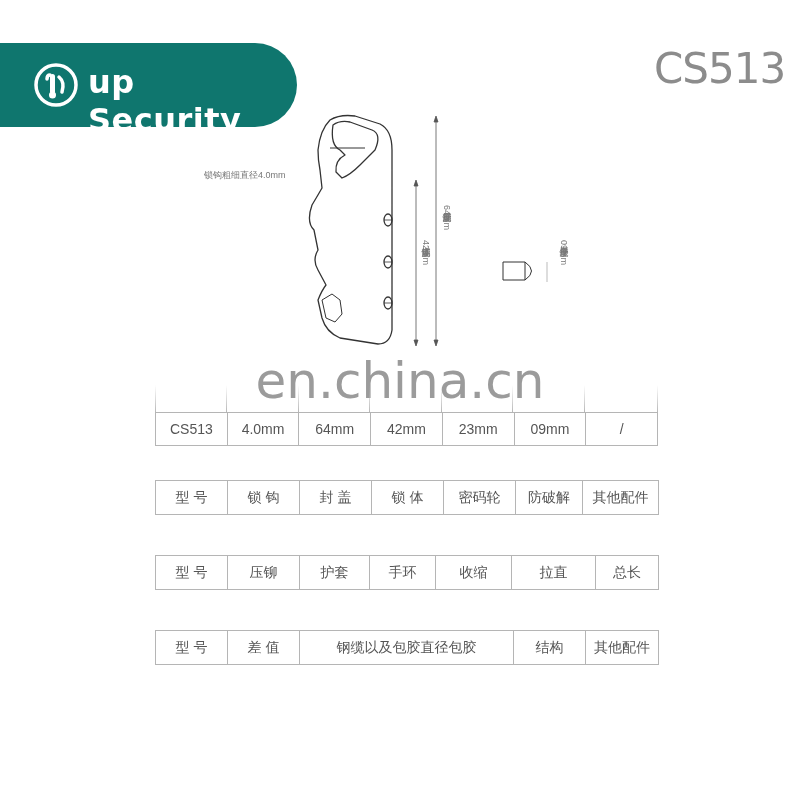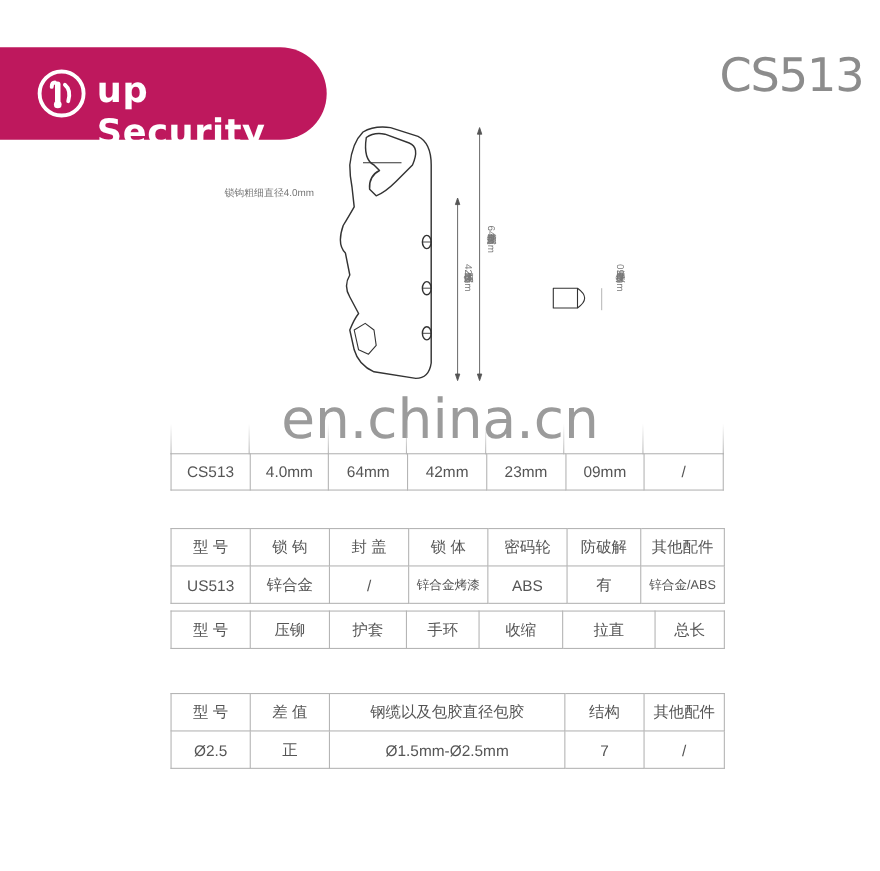--- a/index.html
+++ b/index.html
@@ -2,21 +2,21 @@
 <html><head>
   <meta charset="utf-8">
   <style>
     html, body { margin: 0; padding: 0; }
     body {
       width: 800px; height: 792px; background: #ffffff; position: relative; overflow: hidden;
       font-family: "Liberation Sans", "DejaVu Sans", sans-serif; color: #555;
     }
     .brand-banner {
       position: absolute; left: 0; top: 43px; width: 297px; height: 84px;
-      background: #be185d; border-radius: 0 42px 42px 0;
+      background: #0f766e; border-radius: 0 42px 42px 0;
       display: flex; align-items: center;
     }
     .brand-logo { position: absolute; left: 33px; top: 19px; width: 46px; height: 46px; }
     .brand-name {
       position: absolute; left: 88px; top: 20px; color: #fff; font-weight: bold;
       font-size: 32px; letter-spacing: 0.5px; font-family: "DejaVu Sans", sans-serif;
     }
     .model-code {
       position: absolute; left: 654px; top: 44px; font-size: 42px; color: #8c8c8c;
       font-family: "DejaVu Sans", sans-serif; letter-spacing: -1px;
@@ -136,29 +136,20 @@
   <tbody>
       <tr>
     <td>型 号</td>
     <td>锁 钩</td>
     <td>封 盖</td>
     <td>锁 体</td>
     <td>密码轮</td>
     <td>防破解</td>
     <td>其他配件</td>
   </tr>
-  <tr>
-    <td>US513</td>
-    <td>锌合金</td>
-    <td>/</td>
-    <td class="small">锌合金烤漆</td>
-    <td>ABS</td>
-    <td>有</td>
-    <td class="small">锌合金/ABS</td>
-  </tr>
 </tbody>
   </table>
 
 <table class="spec t3">
   <colgroup>
       <col style="width:72px">
       <col style="width:72px">
       <col style="width:70px">
       <col style="width:66px">
       <col style="width:76px">
@@ -187,21 +178,14 @@
       <col style="width:73px">
     </colgroup>
   <tbody>
       <tr>
     <td>型 号</td>
     <td>差 值</td>
     <td>钢缆以及包胶直径包胶</td>
     <td>结构</td>
     <td>其他配件</td>
   </tr>
-  <tr>
-    <td>Ø2.5</td>
-    <td>正</td>
-    <td>Ø1.5mm-Ø2.5mm</td>
-    <td>7</td>
-    <td>/</td>
-  </tr>
 </tbody>
   </table>
 
 </body></html>

